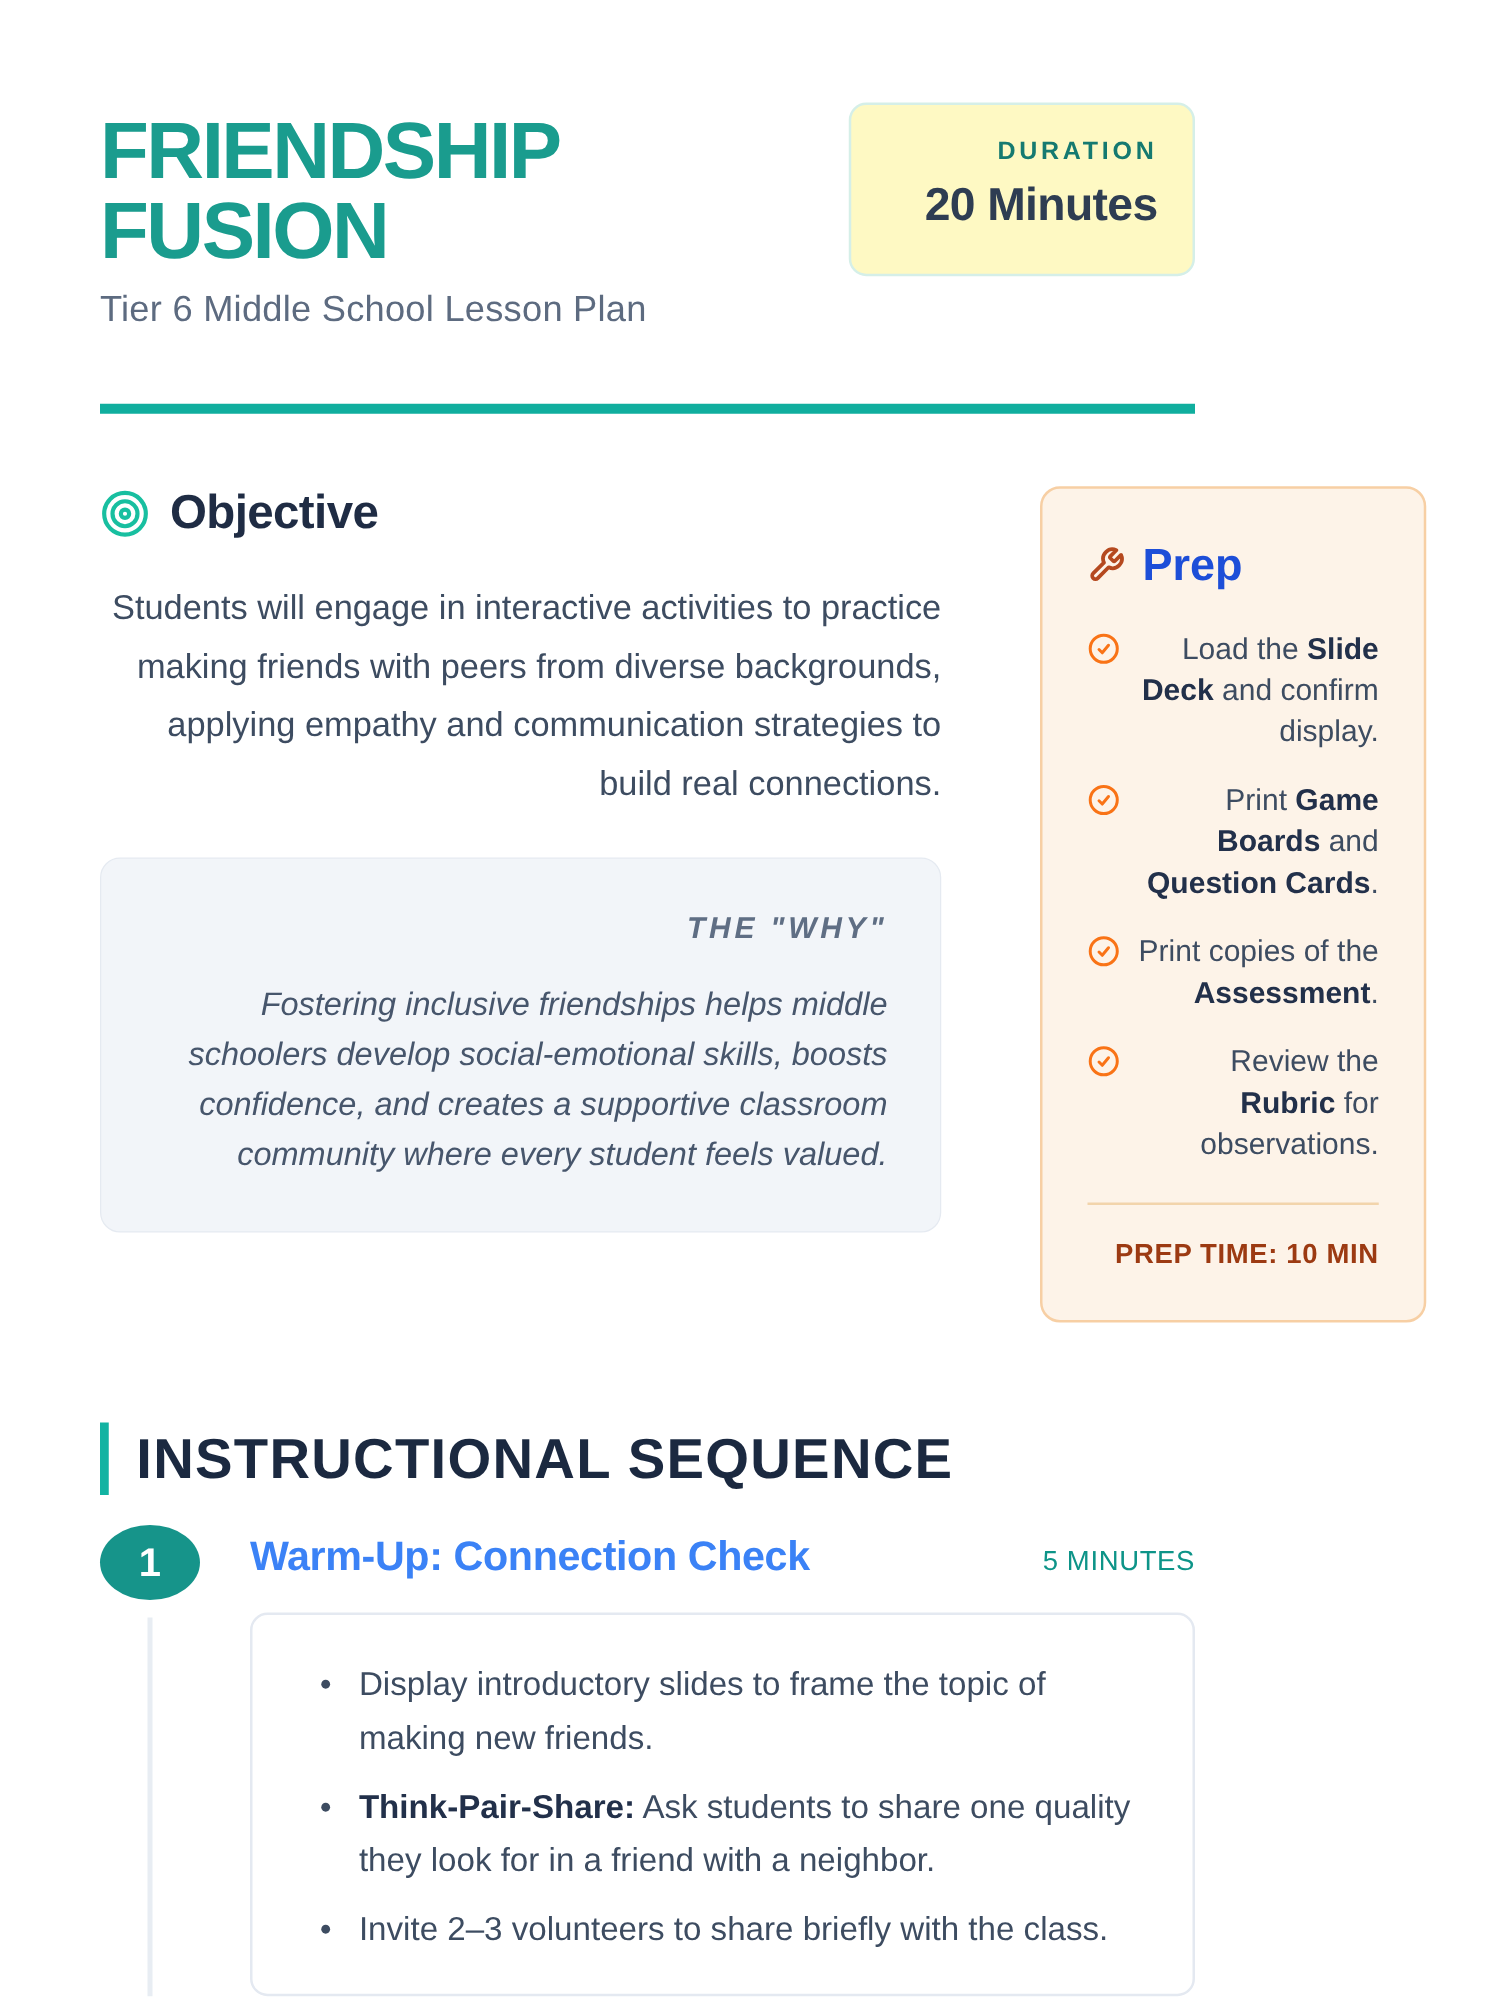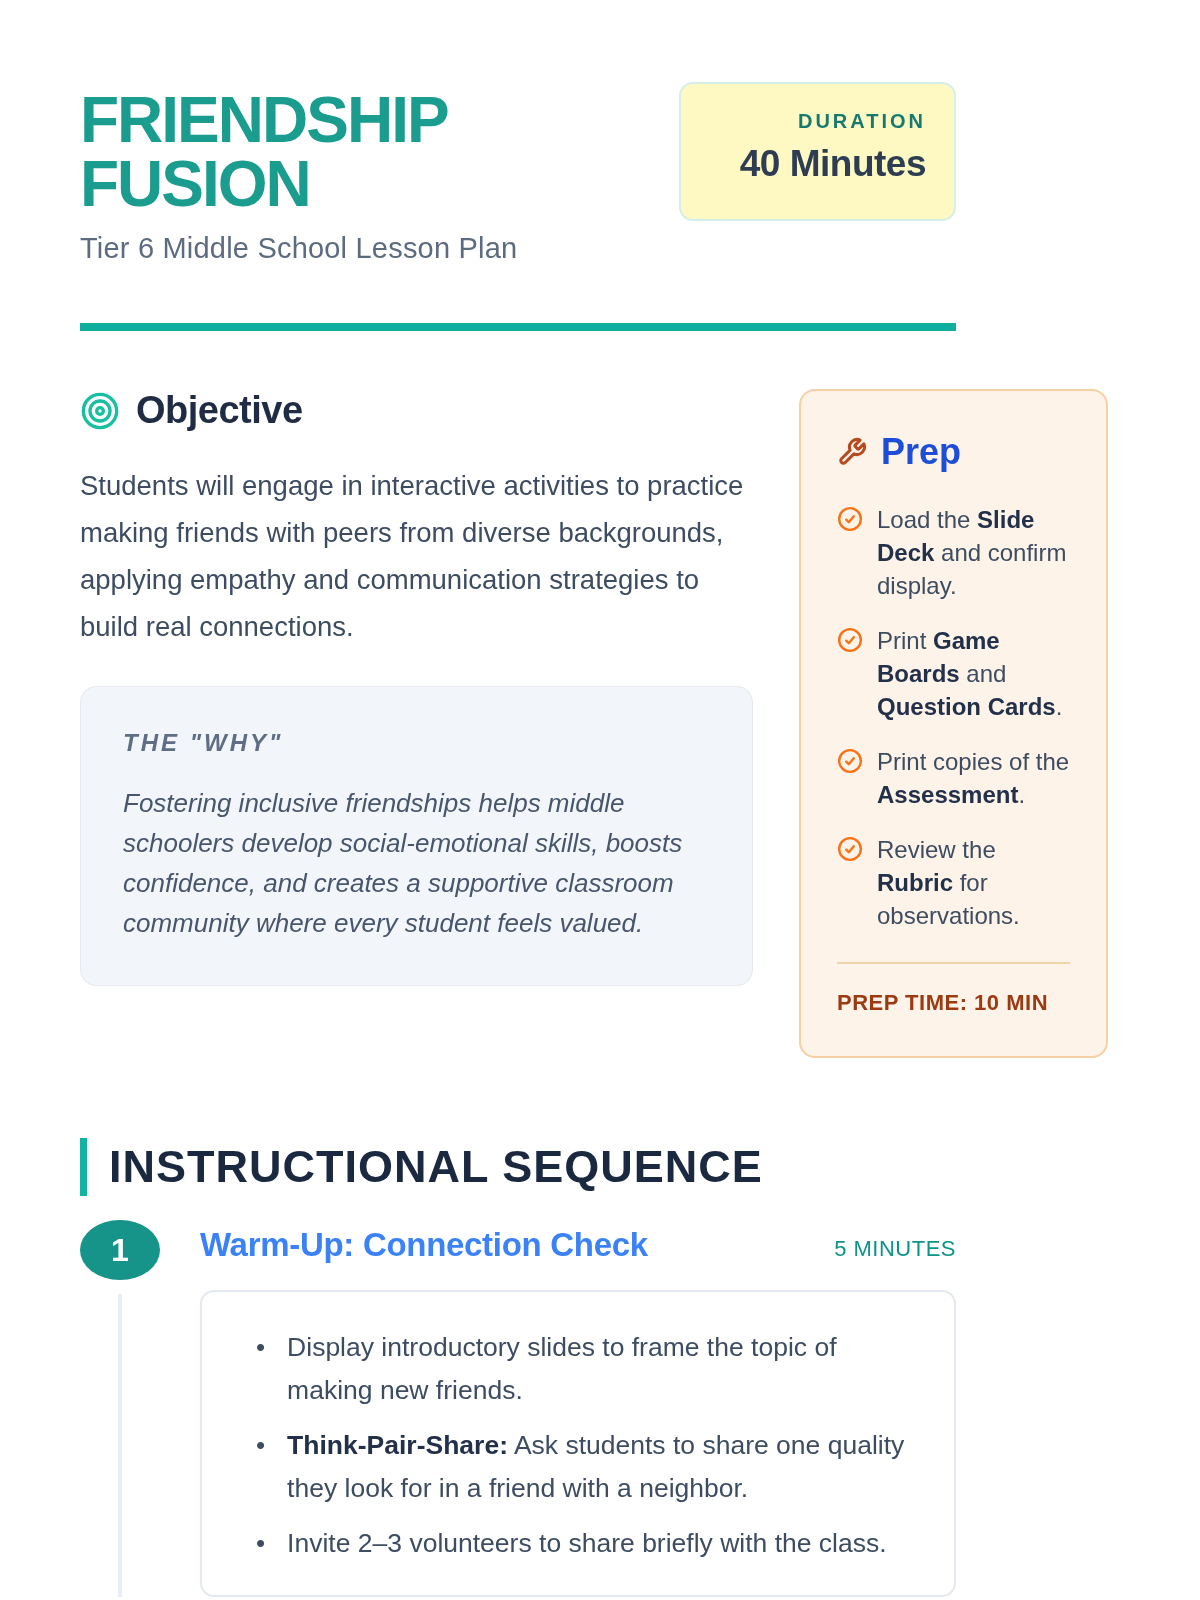--- a/index.html
+++ b/index.html
@@ -18,21 +18,21 @@
     width: 282px; min-height: 139px; background: #fef9c3;
     border: 2px solid #d5efe8; border-radius: 14px;
     padding: 26px 28px; text-align: right; margin-top: 0;
   }
   .duration-label { font-size: 20px; font-weight: bold; letter-spacing: 3px; color: #157a70; }
   .duration-value { font-size: 37px; font-weight: bold; color: #2e3d52; margin-top: 10px; letter-spacing: -0.5px; }
 
   .divider { height: 8px; background: #10ae9e; margin-top: 58px; }
 
   
-  .main { display: flex; gap: 46px; margin-top: 58px; align-items: flex-start; }
+  .main { display: flex; gap: 79px; margin-top: 58px; align-items: flex-start; text-align: right; }
   .col-left { width: 673px; flex: none; }
 
   .sec-head { display: flex; align-items: center; gap: 16px; }
   .sec-head h2 { font-size: 38px; font-weight: bold; color: #1f2c44; letter-spacing: -0.5px; }
   .icon { display: inline-flex; flex: none; }
 
   .objective-body { margin-top: 30px; font-size: 27.5px; line-height: 47px; color: #3d4c61; }
 
   .why-box {
     margin-top: 36px; background: #f2f5f9; border: 1px solid #e5eaf1;
@@ -91,21 +91,21 @@
 
 <div class="page">
 
   <header class="header">
     <div class="header-left">
       <h1 class="page-title">FRIENDSHIP FUSION</h1>
       <div class="page-subtitle">Tier 6 Middle School Lesson Plan</div>
     </div>
     <div class="duration-box">
       <div class="duration-label">DURATION</div>
-      <div class="duration-value">40 Minutes</div>
+      <div class="duration-value">20 Minutes</div>
     </div>
   </header>
 
   <div class="divider"></div>
 
   <div class="main">
     <div class="col-left">
 
       <section>
         <div class="sec-head">

